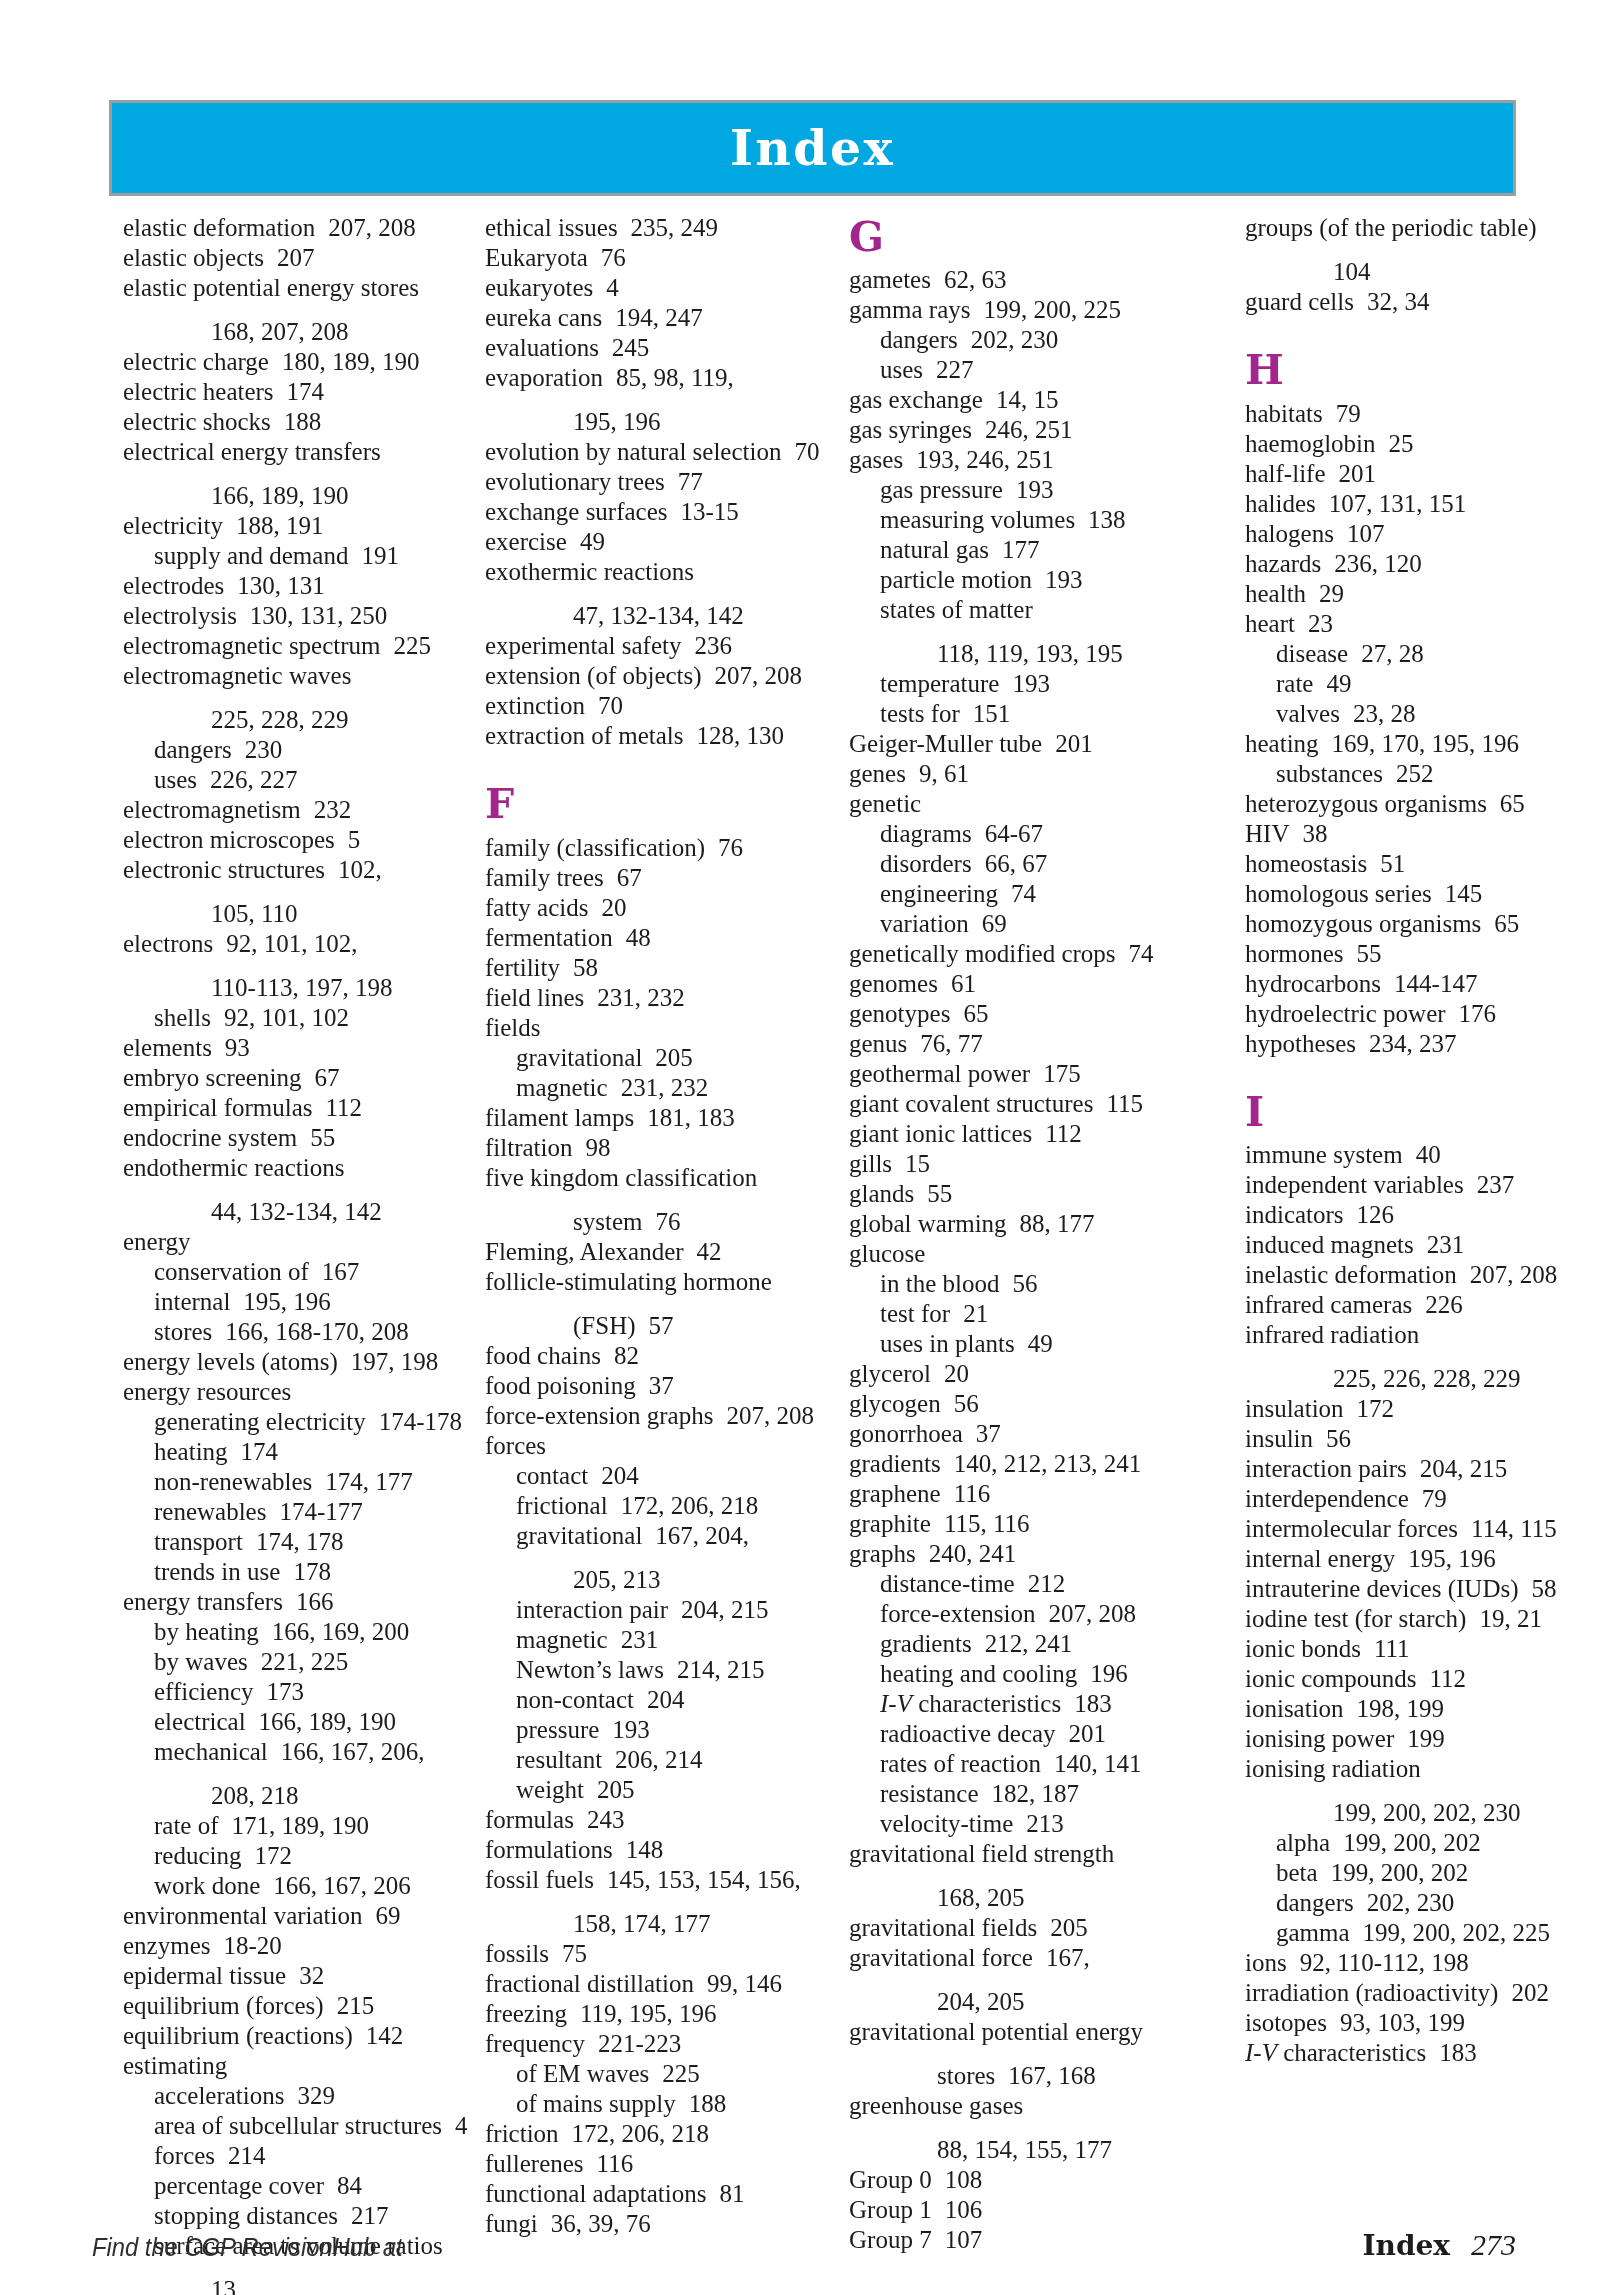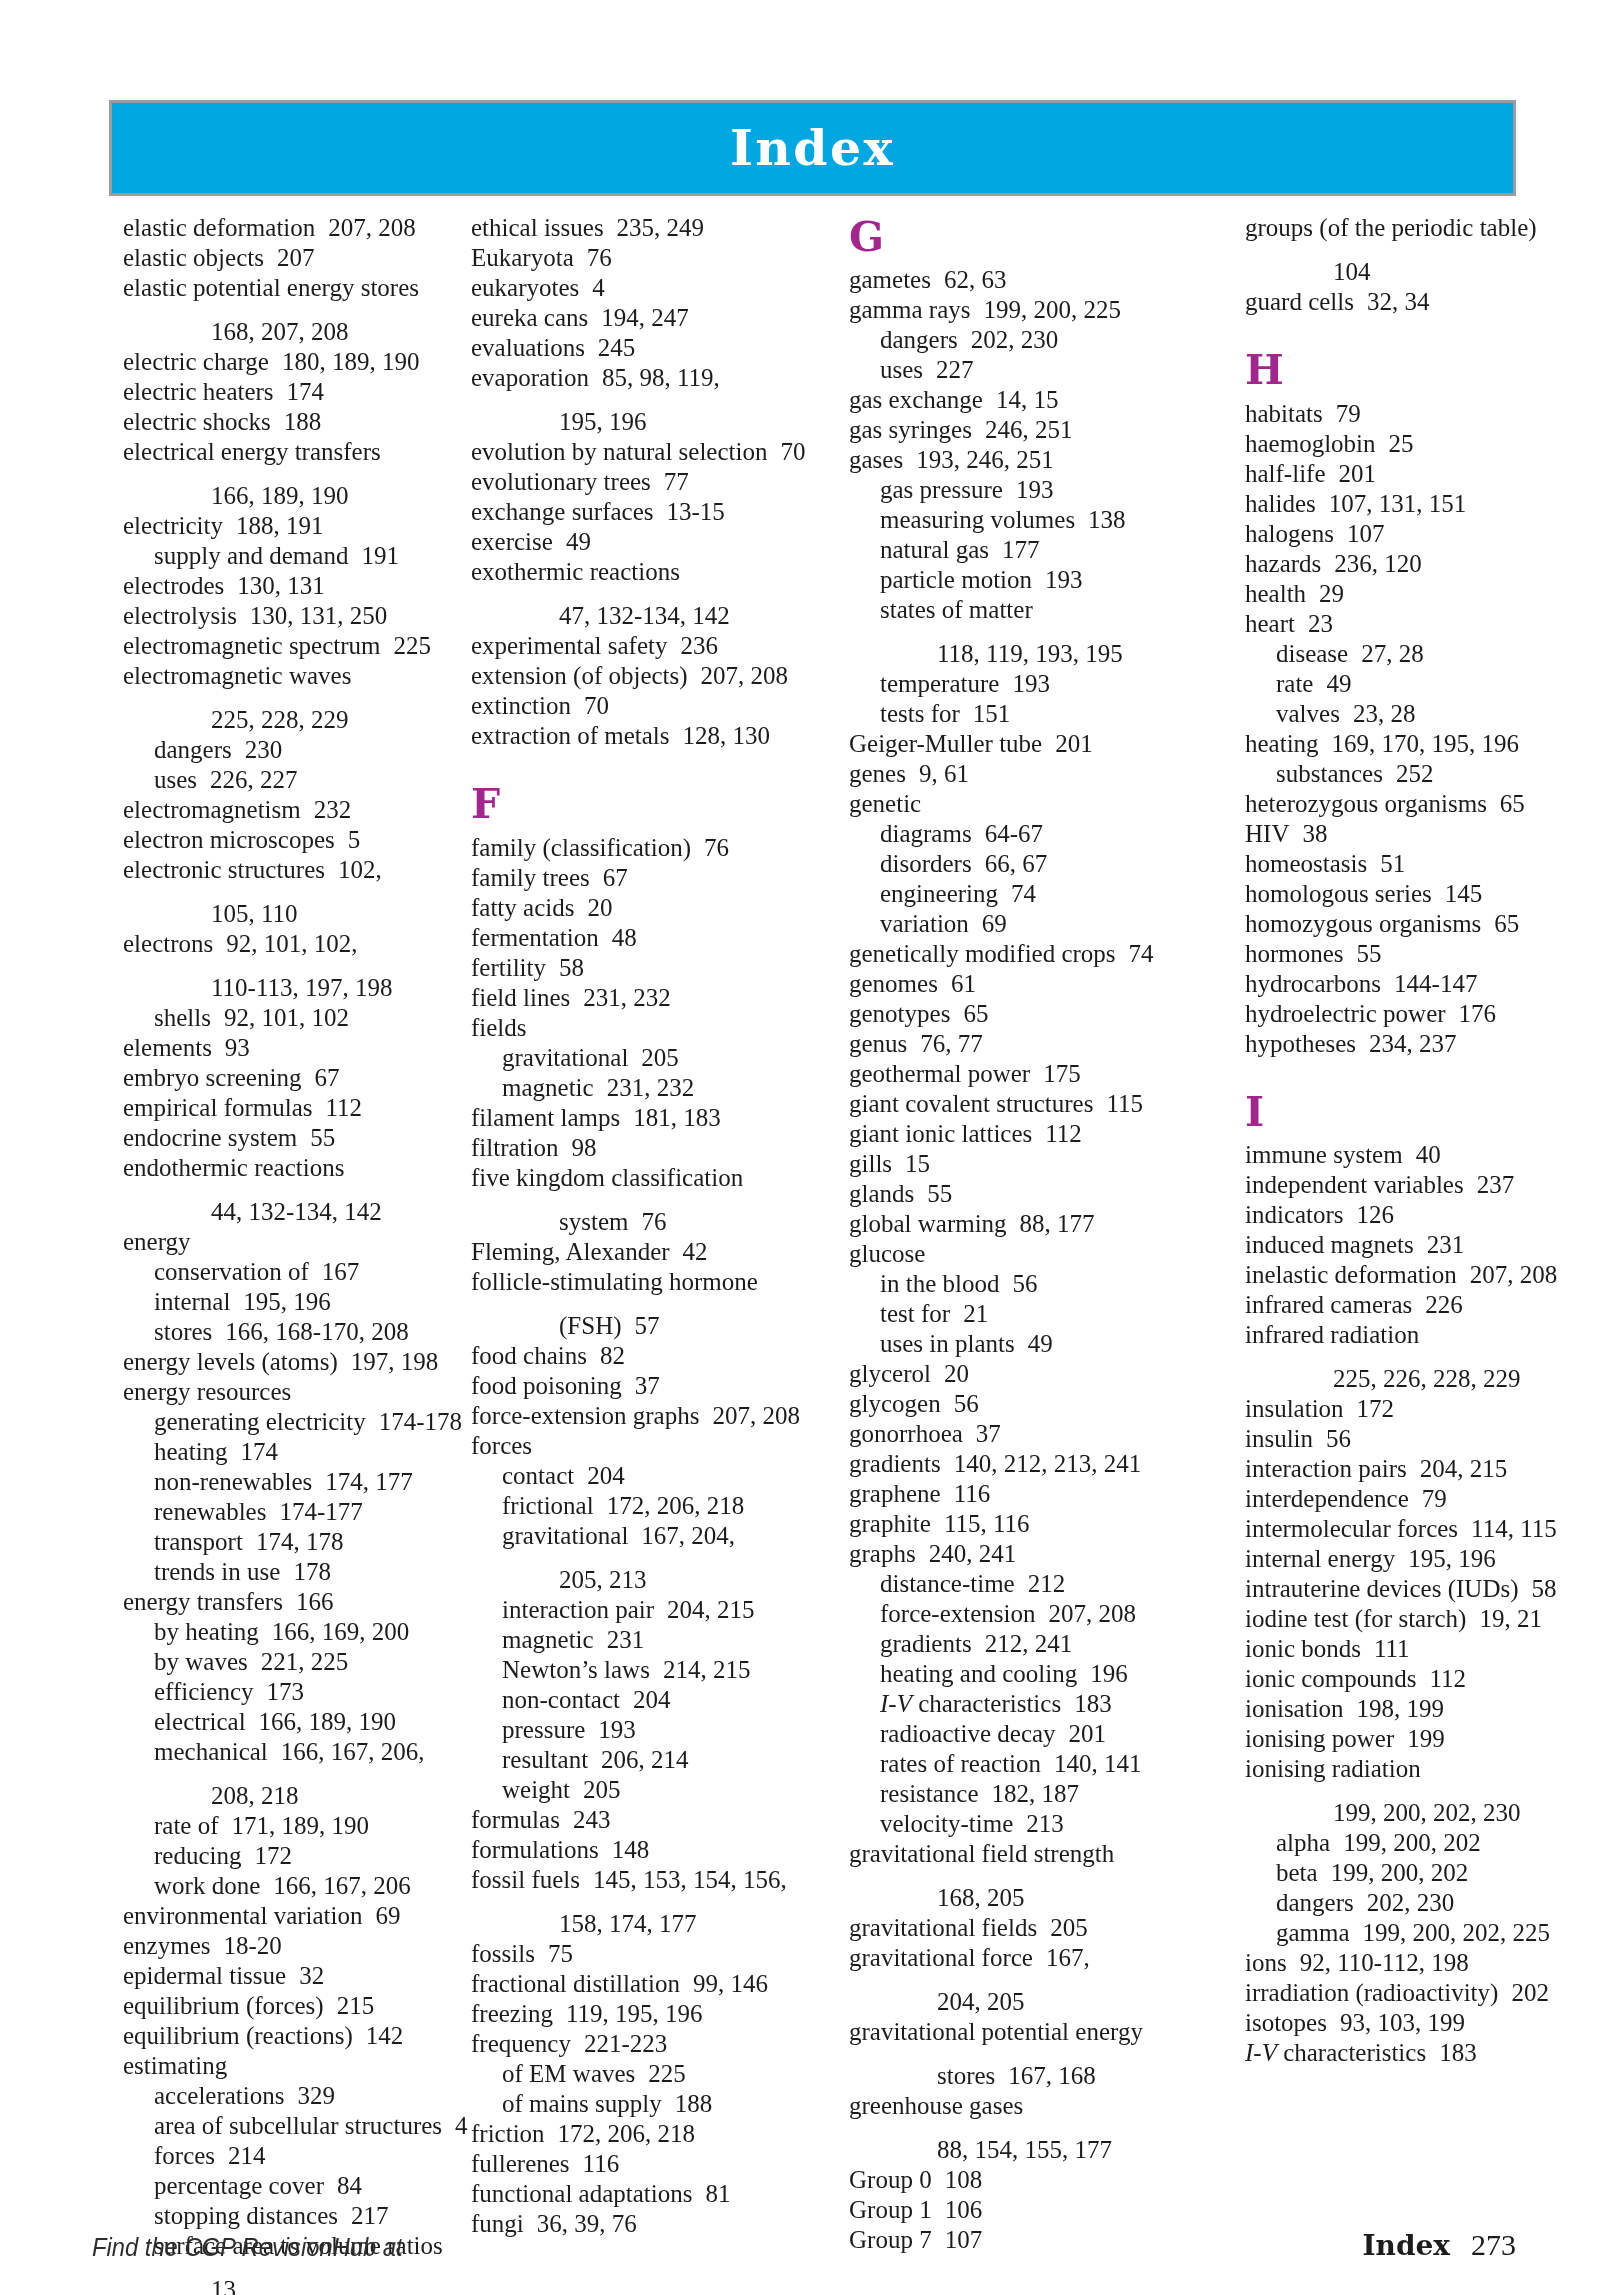--- a/index.html
+++ b/index.html
@@ -14,21 +14,21 @@
   }
   .header-title{
     font-family:"DejaVu Serif",serif;font-weight:bold;font-size:49px;
     color:#ffffff;letter-spacing:2.4px;
   }
   .col{
     position:absolute;top:213px;width:370px;
     font-size:25px;line-height:30px;
   }
   #col1{left:123px}
-  #col2{left:471px}
+  #col2{left:485px}
   #col3{left:849px}
   #col4{left:1245px}
   .entry{white-space:nowrap;}
   .entry.i1{padding-left:31px;}
   .entry.i2{padding-left:88px;margin-top:14px;}
   .pages{margin-left:13px;}
   .pages.nolead{margin-left:0;}
   .letter{
     font-family:"DejaVu Serif",serif;font-weight:bold;font-size:41px;
     line-height:44px;color:#A2268E;margin:31px 0 6.5px 0;
@@ -41,21 +41,21 @@
     white-space:nowrap;
   }
   .footer-right{
     position:absolute;right:107px;top:2228px;
     display:flex;align-items:baseline;white-space:nowrap;
   }
   .footer-right .fr-label{
     font-family:"DejaVu Serif",serif;font-weight:bold;font-size:28px;color:#1c1c1c;
   }
   .footer-right .fr-page{
-    font-family:"Liberation Serif",serif;font-size:30px;color:#1c1c1c;margin-left:21px;
+    font-family:"Liberation Serif",serif;font-size:30px;color:#1c1c1c;margin-left:21px;font-style:italic;
   }
 </style>
 </head>
 <body>
 
 <div class="header-bar">
   <span class="header-title">Index</span>
 </div>
 
 <div class="col" id="col1">

